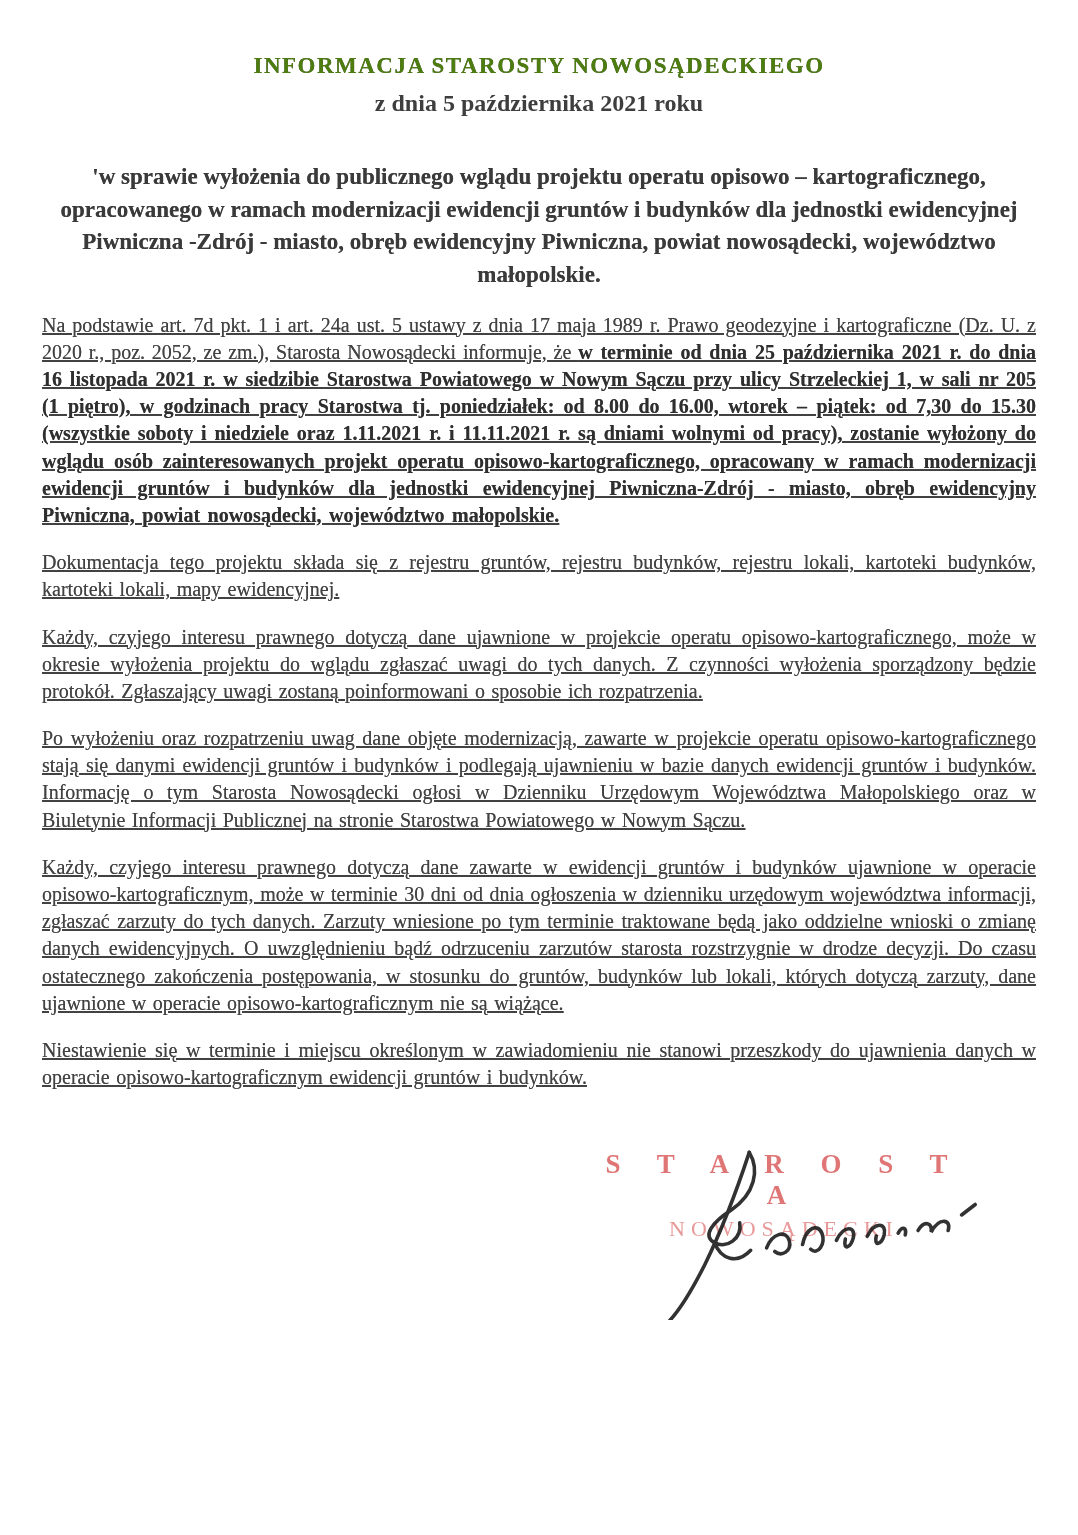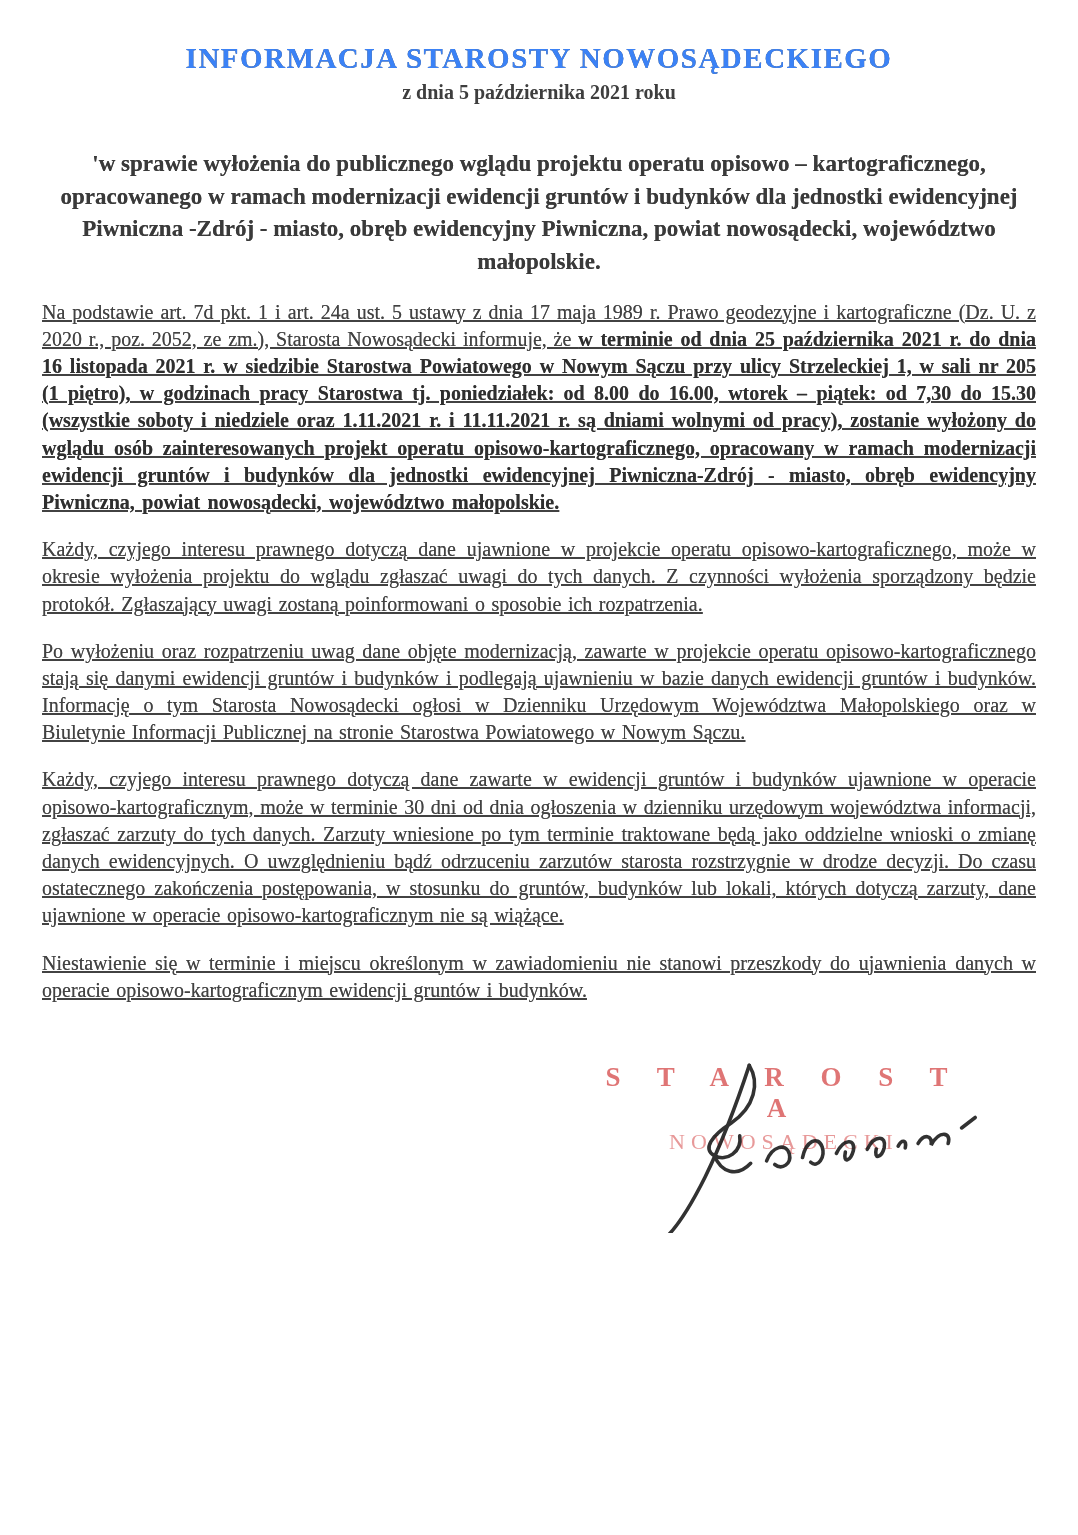--- a/index.html
+++ b/index.html
@@ -16,31 +16,31 @@
     margin:0 auto;
     background:var(--paper);
     box-sizing:border-box;
     padding:42px 42px 0 42px;
     font-family:"Liberation Serif","DejaVu Serif",serif;
     color:var(--text);
     overflow:hidden;
     position:relative;
   }
   .doc-title{
-    margin:0;
+    margin:11px;
     text-align:center;
-    font-size:29px;
+    font-size:23px;
     font-weight:bold;
     letter-spacing:1.5px;
-    color:#3b82f6;
+    color:#4d7c0f;
     text-shadow:0 0 0.5px #555;
   }
   .doc-date{
     text-align:center;
-    font-size:20px;
+    font-size:24px;
     font-weight:bold;
     margin-top:6px;
     color:#3e3e3e;
   }
   .subject{
     margin:44px auto 16px auto;
     width:97%;
     text-align:center;
     font-size:23px;
     font-weight:bold;
@@ -104,20 +104,21 @@
 
 <div class="page">
 
   <h1 class="doc-title">INFORMACJA STAROSTY NOWOSĄDECKIEGO</h1>
   <div class="doc-date">z dnia 5 października 2021 roku</div>
 
   <p class="subject">'w sprawie wyłożenia do publicznego wglądu projektu operatu opisowo – kartograficznego, opracowanego w ramach modernizacji ewidencji gruntów i budynków dla jednostki ewidencyjnej Piwniczna -Zdrój - miasto, obręb ewidencyjny Piwniczna, powiat nowosądecki, województwo małopolskie.</p>
 
   <p class="body-par"><span>Na podstawie art. 7d pkt. 1 i art. 24a ust. 5 ustawy z dnia 17 maja 1989 r.   Prawo geodezyjne i kartograficzne (Dz. U. z 2020 r., poz. 2052, ze zm.), Starosta Nowosądecki informuje, że </span><span class="b">w terminie od dnia 25 października 2021 r. do dnia 16 listopada 2021 r. w siedzibie Starostwa Powiatowego w Nowym Sączu przy ulicy Strzeleckiej 1, w sali nr 205 (1 piętro), w godzinach pracy Starostwa tj. poniedziałek: od 8.00 do 16.00, wtorek – piątek: od 7,30 do 15.30 (wszystkie soboty i niedziele oraz 1.11.2021 r. i 11.11.2021 r. są dniami wolnymi od pracy), zostanie wyłożony do wglądu osób zainteresowanych projekt operatu opisowo-kartograficznego, opracowany w ramach modernizacji ewidencji gruntów i budynków dla jednostki ewidencyjnej Piwniczna-Zdrój - miasto, obręb ewidencyjny Piwniczna, powiat nowosądecki, województwo małopolskie.</span></p>
 
+  <p class="body-par">Dokumentacja tego projektu składa się z rejestru gruntów, rejestru budynków, rejestru lokali, kartoteki budynków, kartoteki lokali, mapy ewidencyjnej.</p>
   <p class="body-par">Każdy, czyjego interesu prawnego dotyczą dane ujawnione w projekcie operatu opisowo-kartograficznego, może w okresie wyłożenia projektu do wglądu zgłaszać uwagi do tych danych. Z czynności wyłożenia sporządzony będzie protokół. Zgłaszający uwagi zostaną poinformowani o sposobie ich rozpatrzenia.</p>
   <p class="body-par">Po wyłożeniu oraz rozpatrzeniu uwag dane objęte modernizacją, zawarte w projekcie operatu opisowo-kartograficznego stają się danymi ewidencji gruntów i budynków i podlegają ujawnieniu w bazie danych ewidencji gruntów i budynków. Informację o tym Starosta Nowosądecki ogłosi w Dzienniku Urzędowym Województwa Małopolskiego oraz w Biuletynie Informacji Publicznej na stronie Starostwa Powiatowego w Nowym Sączu.</p>
   <p class="body-par">Każdy, czyjego interesu prawnego dotyczą dane zawarte w ewidencji gruntów i budynków ujawnione w operacie opisowo-kartograficznym, może w terminie 30 dni od dnia ogłoszenia w dzienniku urzędowym województwa informacji, zgłaszać zarzuty do tych danych. Zarzuty wniesione po tym terminie traktowane będą jako oddzielne wnioski o zmianę danych ewidencyjnych. O uwzględnieniu bądź odrzuceniu zarzutów starosta rozstrzygnie w drodze decyzji. Do czasu ostatecznego zakończenia postępowania, w stosunku do gruntów, budynków lub lokali, których dotyczą zarzuty, dane ujawnione w operacie opisowo-kartograficznym nie są wiążące.</p>
   <p class="body-par">Niestawienie się w terminie i miejscu określonym w zawiadomieniu nie stanowi przeszkody do ujawnienia danych w operacie opisowo-kartograficznym ewidencji gruntów i budynków.</p>
 
   <div class="signature-block">
     <div class="stamp-line1">S T A R O S T A</div>
     <div class="stamp-line2">NOWOSĄDECKI</div>
 
     <svg class="sig-svg" width="430" height="175" viewBox="0 0 430 175" fill="none">

